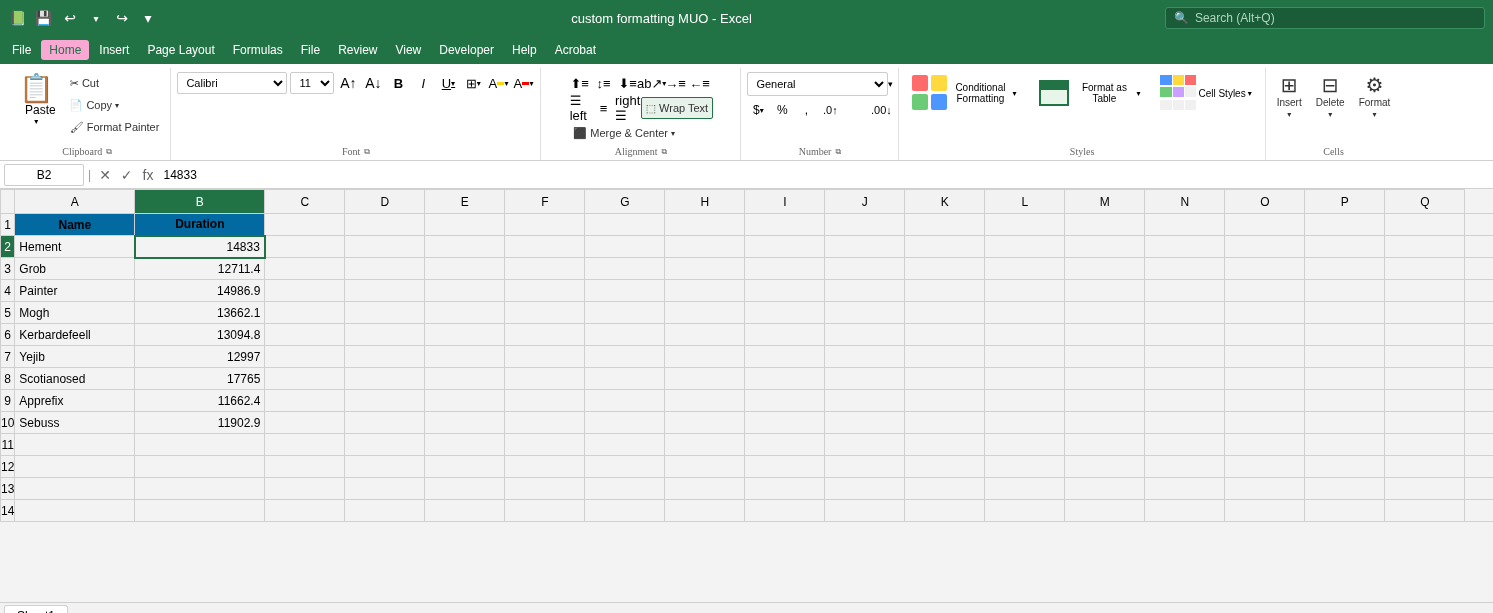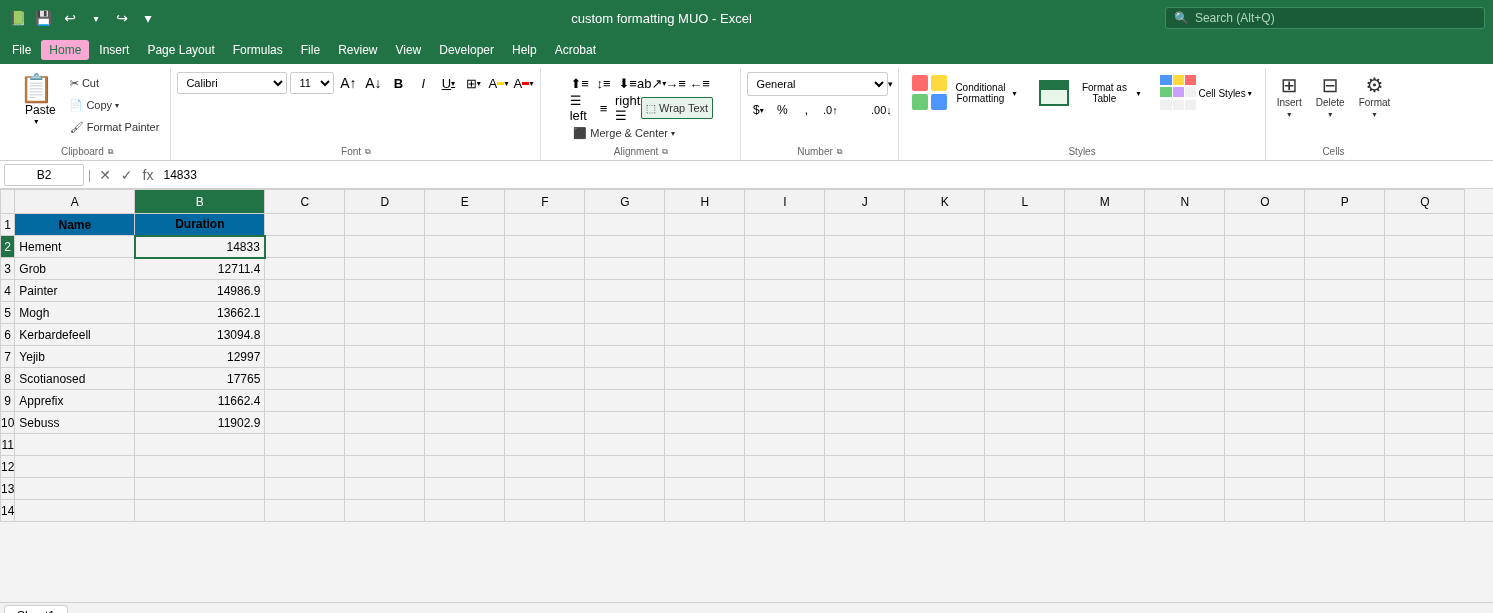--- a/index.html
+++ b/index.html
@@ -75,20 +75,21 @@
     .ribbon-group-label {
       font-size: 10px;
       color: #666;
       text-align: center;
       padding: 2px 0 3px 0;
       display: flex;
       align-items: center;
       gap: 2px;
       width: 100%;
       justify-content: center;
+      font-family: Liberation Serif, serif;
     }
 
     .rbn-btn {
       display: flex;
       flex-direction: column;
       align-items: center;
       justify-content: center;
       padding: 2px 4px;
       cursor: pointer;
       border-radius: 3px;

